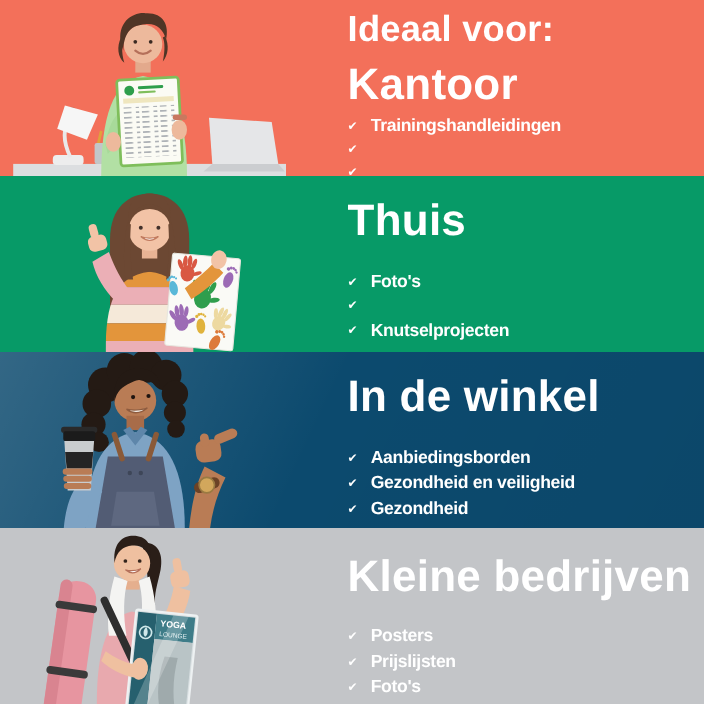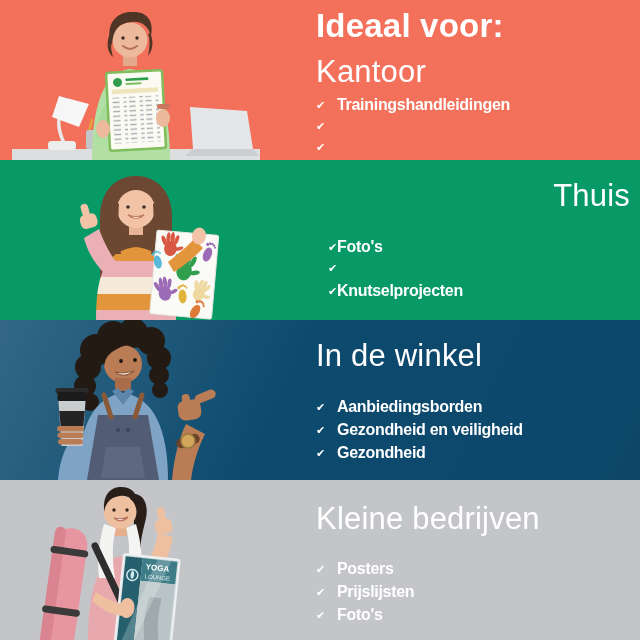--- a/index.html
+++ b/index.html
@@ -9,21 +9,21 @@
   .band { position:relative; width:640px; height:160px; overflow:hidden; }
   
   .band.band-winkel::before {
     content:""; position:absolute; inset:0; pointer-events:none;
     background:linear-gradient(115deg, rgba(255,255,255,0.16) 0%, rgba(255,255,255,0) 45%, rgba(0,0,0,0.04) 100%);
   }
   .photo { position:absolute; left:0; bottom:0; width:260px; height:160px; }
   .photo svg { display:block; width:260px; height:160px; }
   .content { position:absolute; left:277px; top:0; right:10px; color:#fff; z-index:2;margin-left:39px; }
   .main-title { font-size:33px; font-weight:700; letter-spacing:0.2px; padding-top:8px; line-height:1.1; }
-  .section-title { font-size:31px; font-weight:400; letter-spacing:0.2px; line-height:1.1; }
+  .section-title { font-size:40px; font-weight:700; letter-spacing:0.2px; line-height:1.1; }
   .band-kantoor .section-title { margin-top:11px; }
   .band-thuis .section-title, .band-winkel .section-title { margin-top:19px; }
   .band-bedrijven .section-title { margin-top:22px; }
   .items { list-style:none; margin-top:5px; }
   .band-thuis .items, .band-winkel .items { margin-top:23px; }
   .band-bedrijven .items { margin-top:22px; }
   .item { display:flex; align-items:baseline; font-size:16px; font-weight:700; letter-spacing:-0.3px; line-height:21px; }
   .check { flex:none; width:21px; font-size:11px; transform:translateY(-1px); }
 </style>
 </head>
@@ -107,21 +107,21 @@
         <li class="item">
           <span class="check">✔</span>
         </li>
         <li class="item">
           <span class="check">✔</span>
         </li>
       </ul>
     </div>
   </section>
 
-  <section class="band band-thuis" style="background-color: rgb(7, 154, 103); text-align: right;">
+  <section class="band band-thuis" style="background-color: rgb(7, 154, 103);">
     <div class="photo">
       <svg viewBox="0 0 260 160">
         <defs>
           <g id="hp">
             <ellipse cx="0" cy="2" rx="5.5" ry="6.5"></ellipse>
             <ellipse cx="-6" cy="-4.5" rx="1.8" ry="4.5" transform="rotate(-25 -6 -4.5)"></ellipse>
             <ellipse cx="-2.5" cy="-7" rx="1.8" ry="5"></ellipse>
             <ellipse cx="1.2" cy="-7.5" rx="1.8" ry="5"></ellipse>
             <ellipse cx="4.8" cy="-6" rx="1.7" ry="4.3" transform="rotate(16 4.8 -6)"></ellipse>
             <ellipse cx="7.5" cy="1.5" rx="1.6" ry="3.8" transform="rotate(70 7.5 1.5)"></ellipse>

